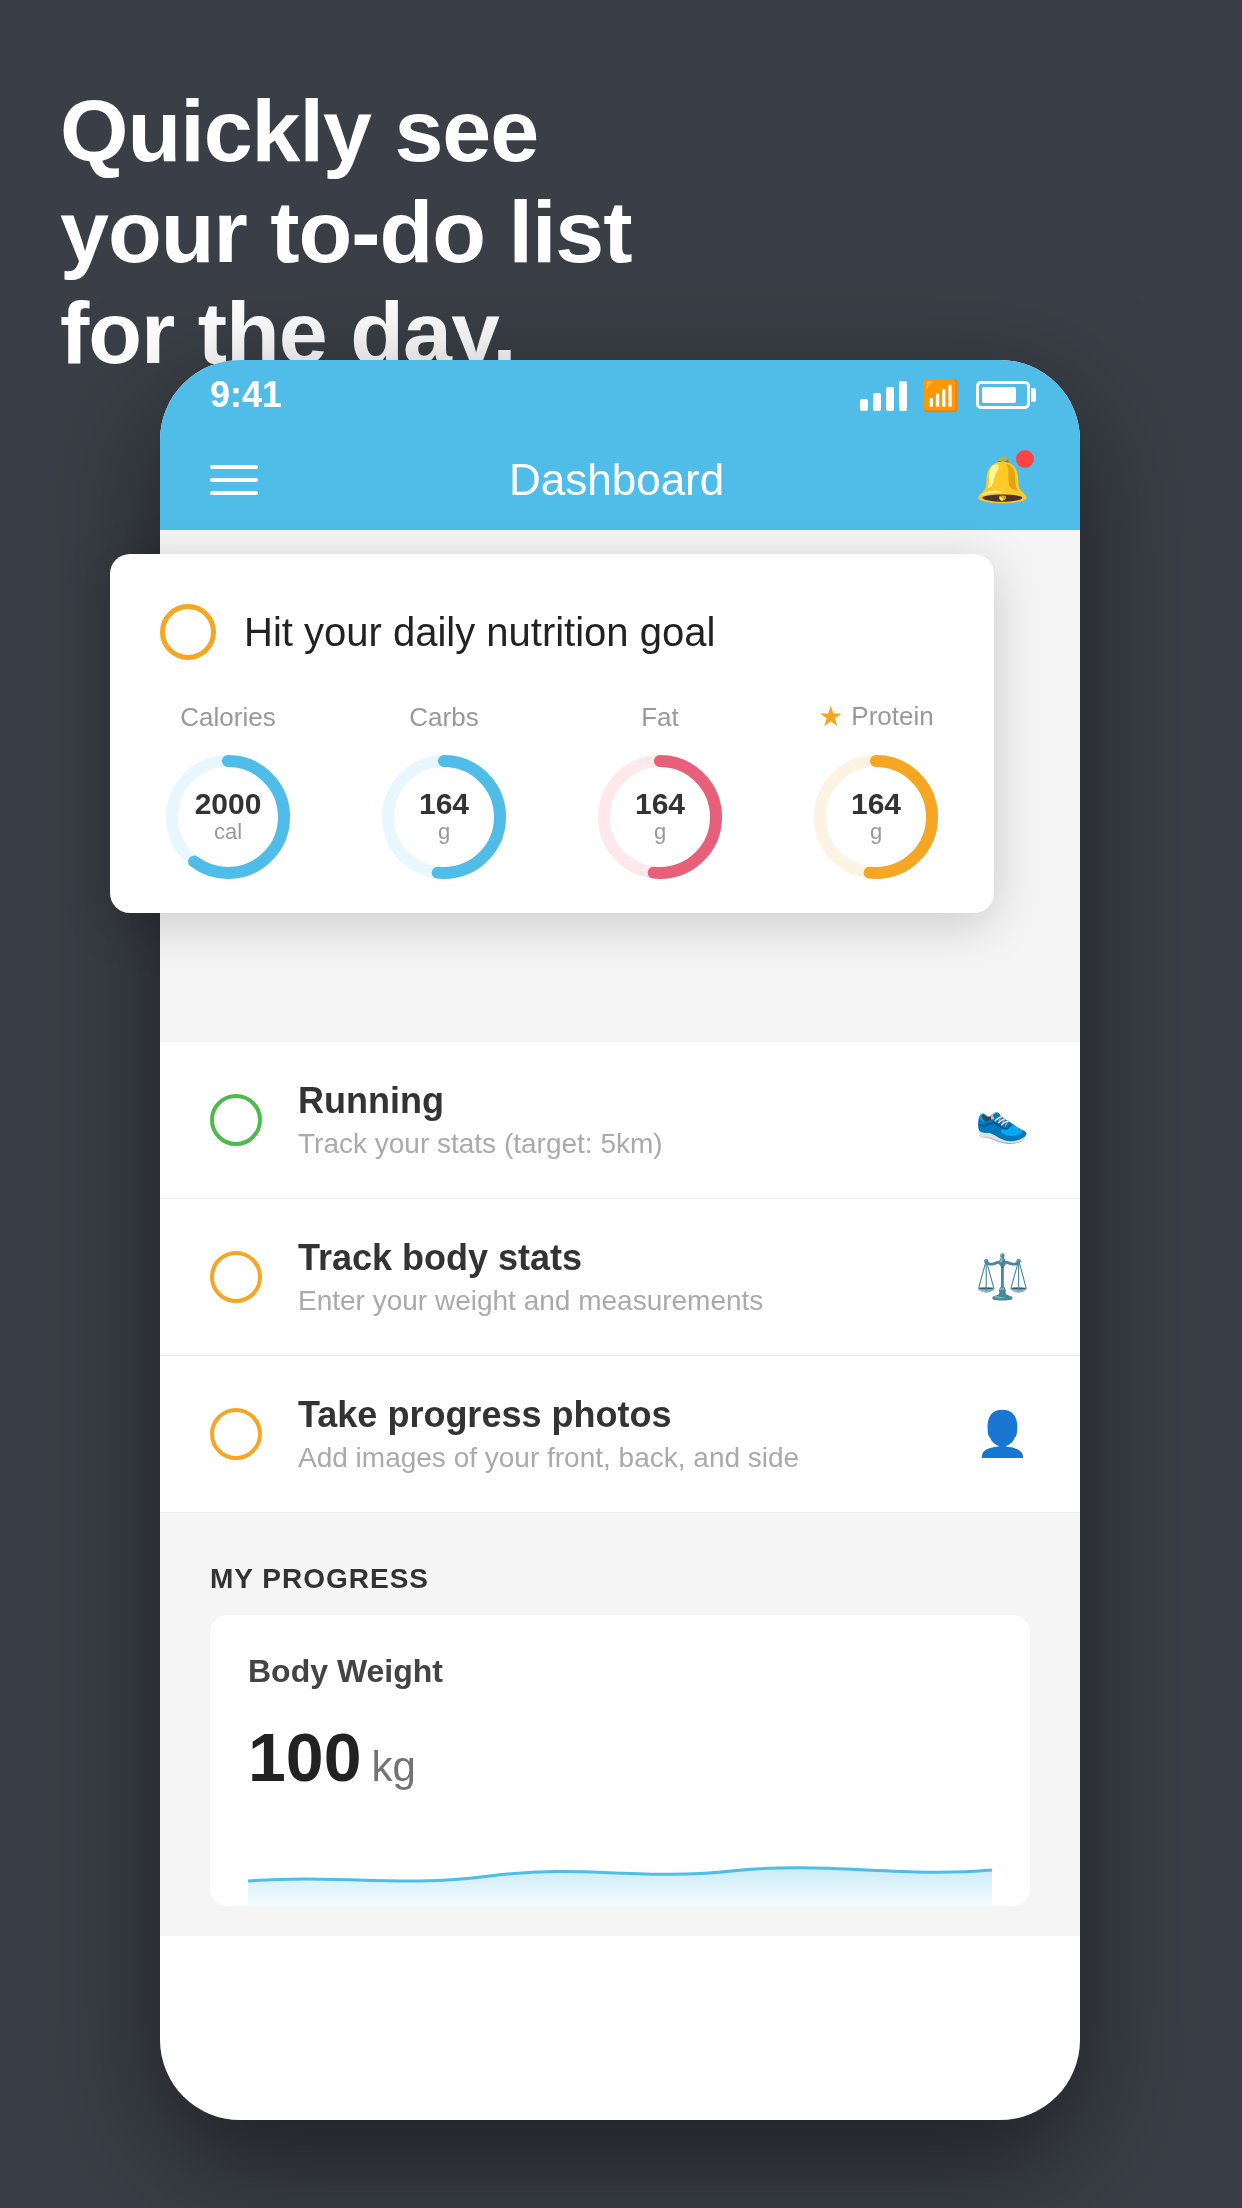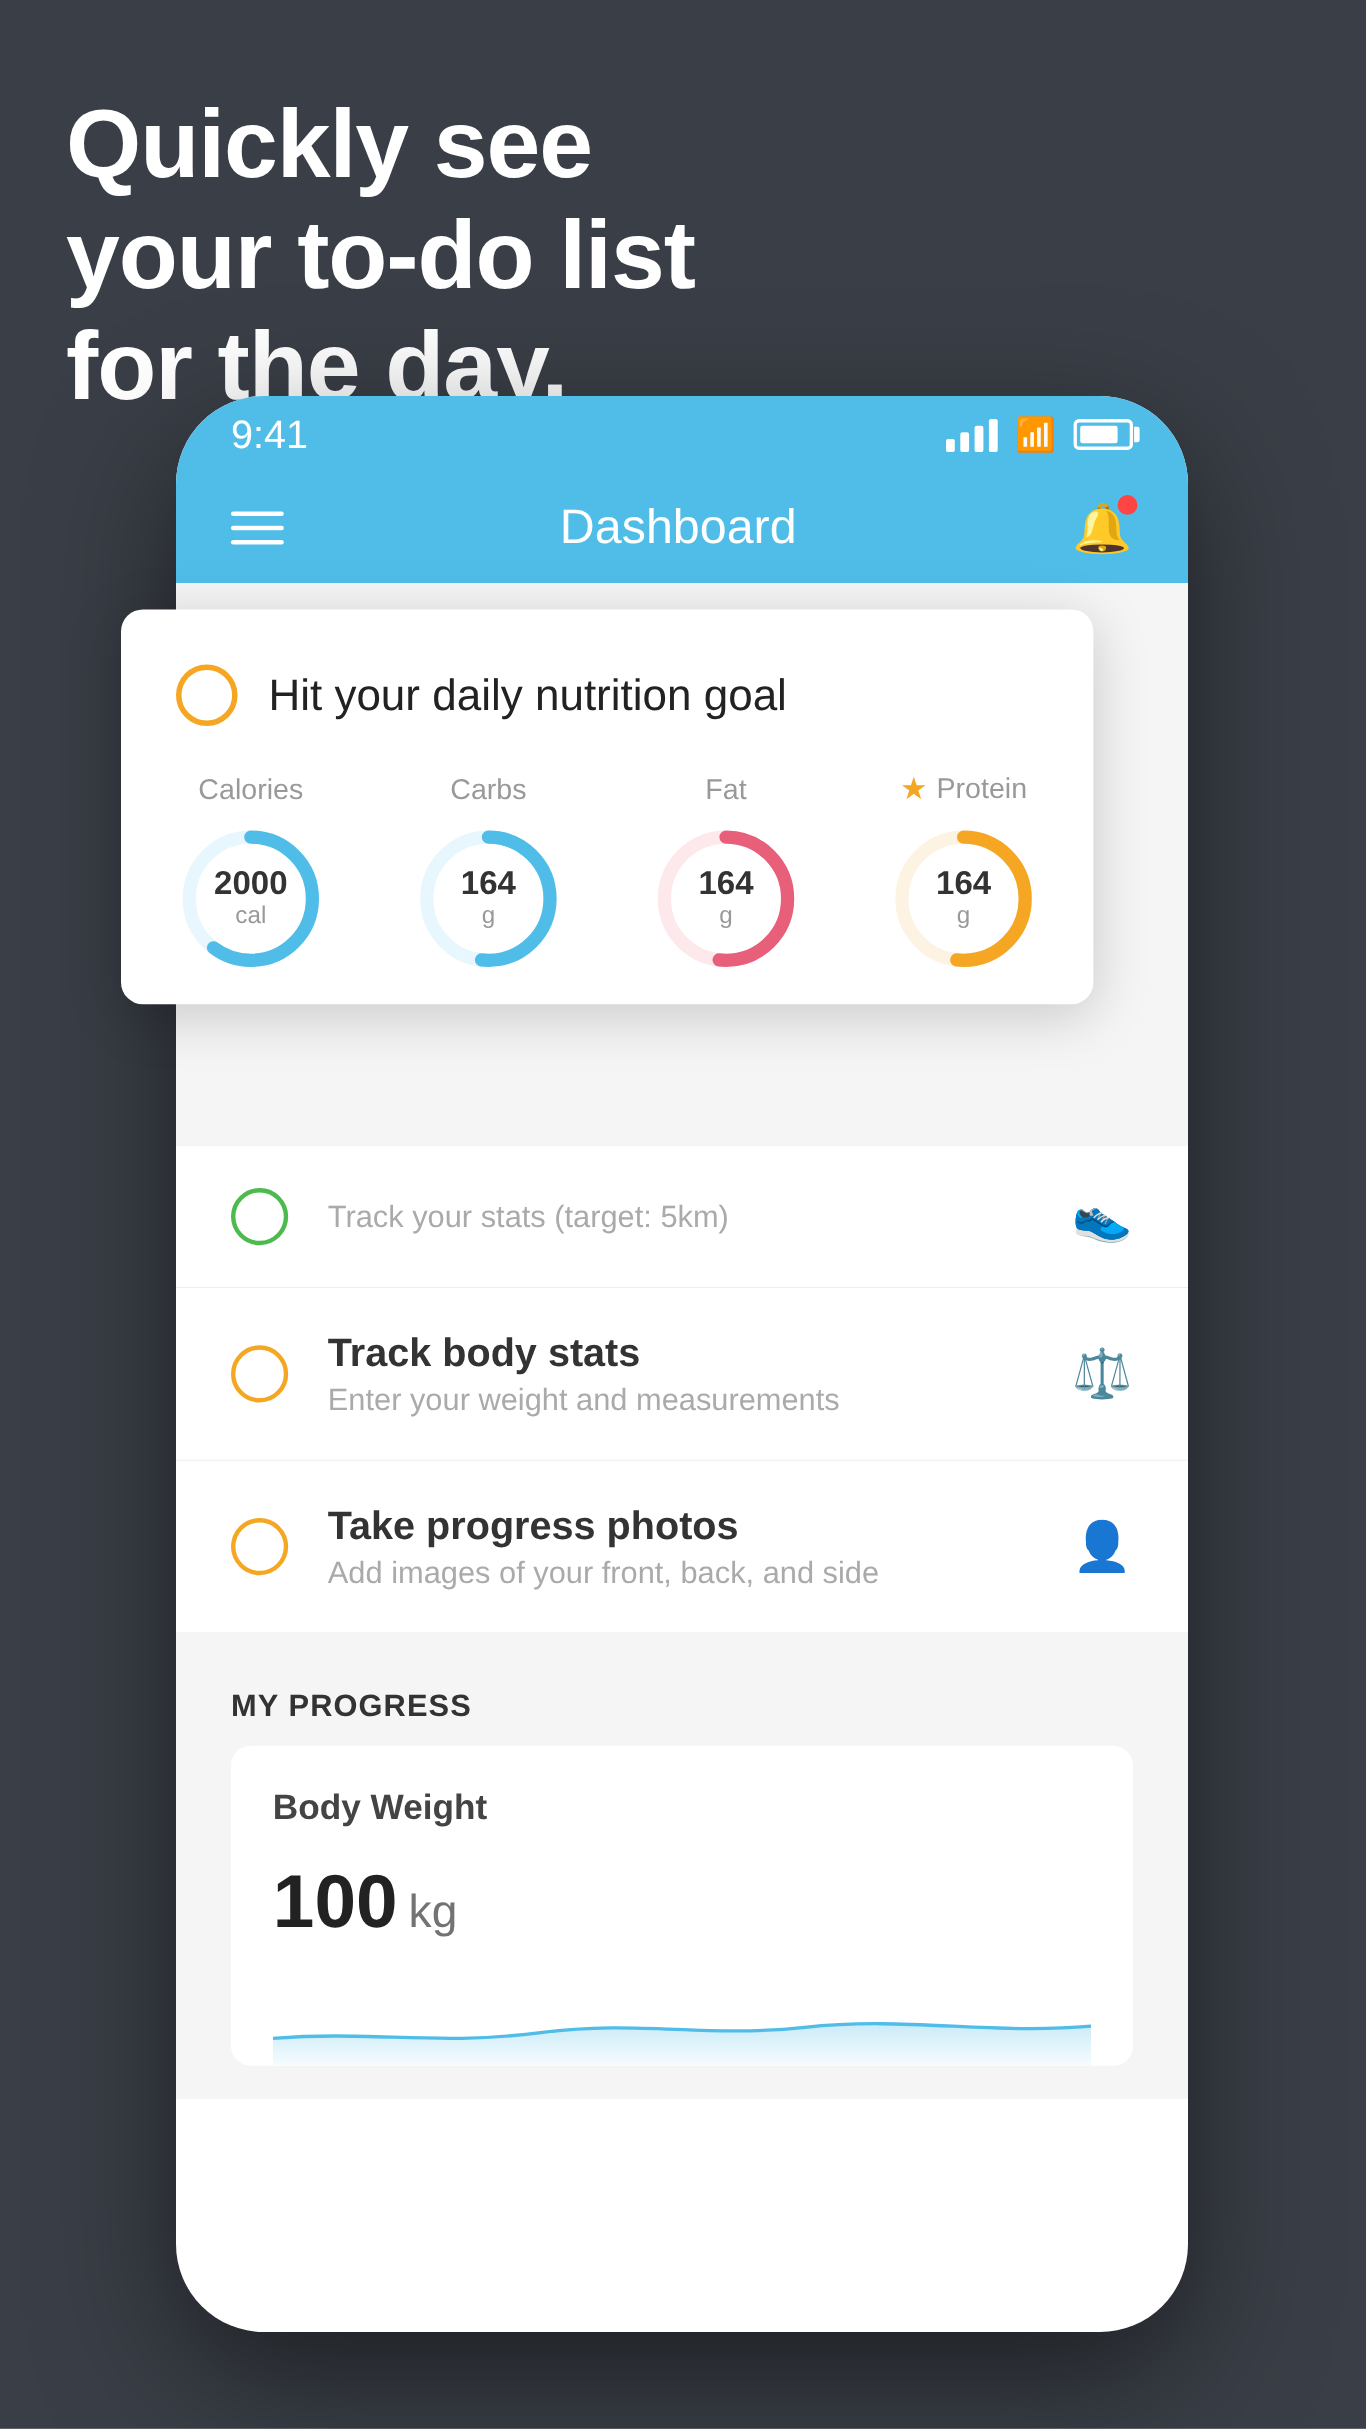--- a/index.html
+++ b/index.html
@@ -42,21 +42,21 @@
       background: #4fbde8;
       height: 70px;
       display: flex;
       align-items: center;
       justify-content: space-between;
       padding: 0 50px;
     }
     .status-time {
       color: #ffffff;
       font-size: 36px;
-      font-weight: 400;
+      font-weight: 700;
     }
     .status-icons {
       display: flex;
       align-items: center;
       gap: 16px;
     }
     .signal-bars {
       display: flex;
       align-items: flex-end;
       gap: 5px;
@@ -388,20 +388,21 @@
 
     <div class="section-header">
       <span class="section-header-text">THINGS TO DO TODAY</span>
     </div>
 
     <div class="todo-list">
 
       <div class="todo-item">
         <div class="todo-circle-green"></div>
         <div class="todo-text">
+          <div class="todo-title">Running</div>
           <div class="todo-subtitle">Track your stats (target: 5km)</div>
         </div>
         <span class="todo-icon">👟</span>
       </div>
 
       <div class="todo-item">
         <div class="todo-circle-yellow"></div>
         <div class="todo-text">
           <div class="todo-title">Track body stats</div>
           <div class="todo-subtitle">Enter your weight and measurements</div>

